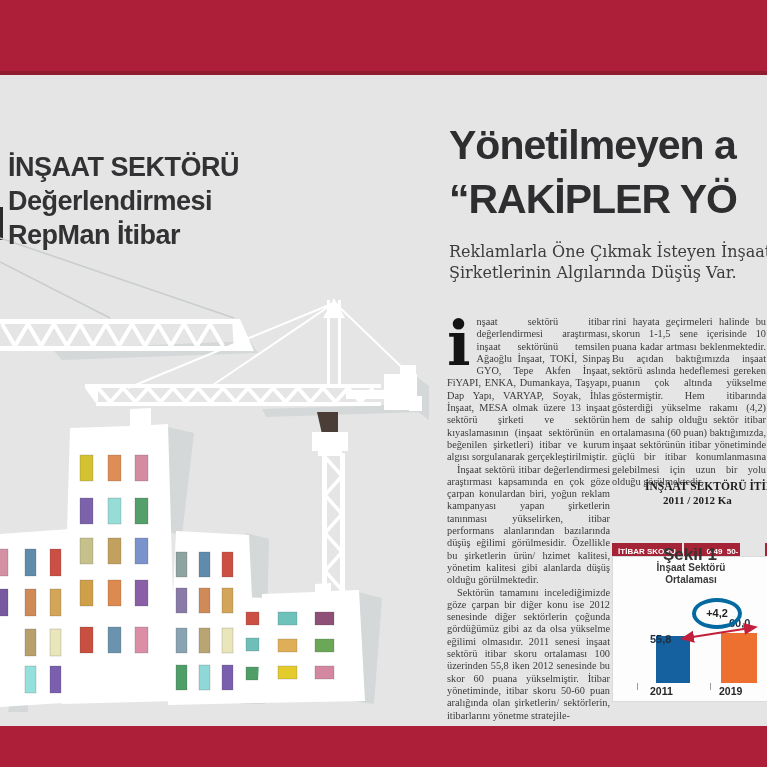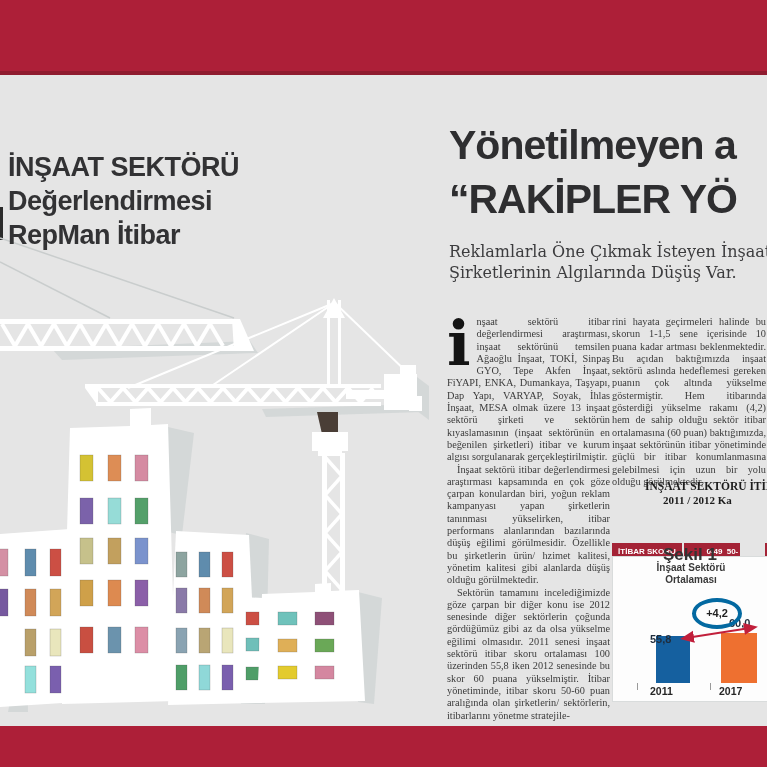--- a/index.html
+++ b/index.html
@@ -173,21 +173,21 @@
 
   <div class="fig-panel"></div>
   <div class="fig-label">Şekil 1</div>
   <div class="chart-title">İnşaat Sektörü Ortalaması</div>
 
   <div class="bar bar1" style="height: 47px; background: rgb(21, 96, 159);"></div>
   <div class="bar bar2" style="height: 50px; background: rgb(238, 112, 48);"></div>
   <div class="bar-val bv1">55,8</div>
   <div class="bar-val bv2">60,0</div>
   <div class="xlab xl1">2011</div>
-  <div class="xlab xl2">2017</div>
+  <div class="xlab xl2">2019</div>
   <div class="tick tk1"></div>
   <div class="tick tk2"></div>
 
   <svg class="arrow-svg" width="84" height="26">
     <defs>
       <marker id="ah1" markerWidth="8" markerHeight="8" refX="4" refY="4" orient="auto">
         <path d="M8,1 L1,4 L8,7 Z" fill="#c11f3b"></path>
       </marker>
       <marker id="ah2" markerWidth="8" markerHeight="8" refX="4" refY="4" orient="auto">
         <path d="M1,1 L8,4 L1,7 Z" fill="#c11f3b"></path>

